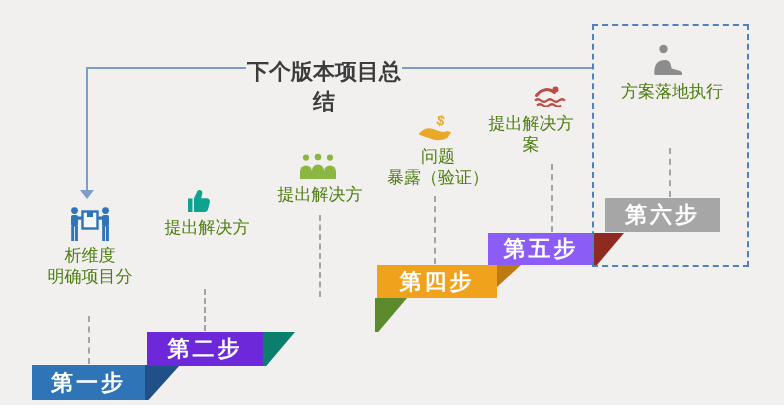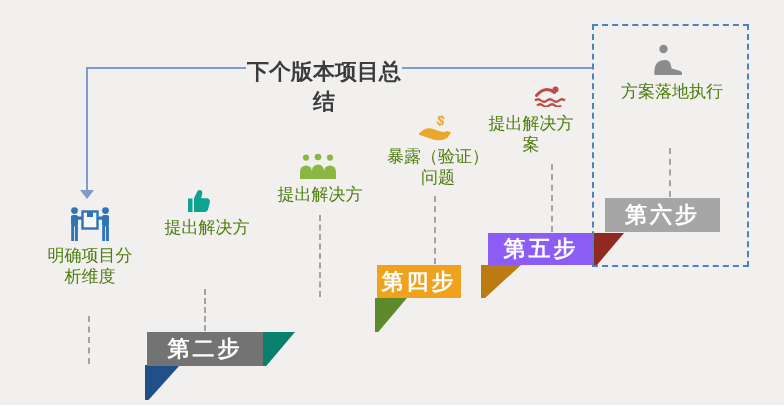--- a/index.html
+++ b/index.html
@@ -17,21 +17,21 @@
   
   .hbox{position:absolute;left:592px;top:24px;width:153px;height:239px;border:2px dashed;z-index:6;}
 
   
   .bar{position:absolute;display:flex;align-items:center;justify-content:center;
        color:#fff;font-weight:bold;font-size:22px;letter-spacing:3px;z-index:2;}
   .tail{position:absolute;clip-path:polygon(0 0,100% 0,10% 100%,0 100%);z-index:1;}
   .bar1{left:32px;top:365px;width:113px;height:35px;}  .tail1{left:145px;top:365px;width:35px;height:35px;}
   .bar2{left:147px;top:332px;width:116px;height:34px;} .tail2{left:263px;top:332px;width:32px;height:34px;}
   .bar3{left:262px;top:298px;width:113px;height:34px;} .tail3{left:375px;top:298px;width:32px;height:34px;}
-  .bar4{left:377px;top:265px;width:84px;height:33px;} .tail4{left:481px;top:265px;width:40px;height:33px;}
+  .bar4{left:377px;top:265px;width:120px;height:33px;} .tail4{left:481px;top:265px;width:40px;height:33px;}
   .bar5{left:488px;top:233px;width:106px;height:32px;} .tail5{left:594px;top:233px;width:30px;height:32px;}
   .bar6{left:605px;top:198px;width:115px;height:34px;}
 
   
   .dash{position:absolute;width:0;border-left:2px dashed;}
   .dash1{left:88px;top:316px;height:48px;}
   .dash2{left:204px;top:289px;height:42px;}
   .dash3{left:319px;top:215px;height:82px;}
   .dash4{left:434px;top:196px;height:68px;}
   .dash5{left:551px;top:164px;height:68px;}
@@ -83,36 +83,39 @@
         <rect x="34" y="9" width="7" height="11.5" rx="2"></rect>
         <rect x="34.2" y="20" width="2.9" height="15"></rect>
         <rect x="38" y="20" width="2.9" height="15"></rect>
         <rect x="28.5" y="10.5" width="6.5" height="3.2"></rect>
         <rect x="14.5" y="5.5" width="15" height="17" fill="#f7f7f6" stroke="currentColor" stroke-width="2.4"></rect>
         <rect x="19" y="5.5" width="6" height="5.5" fill="currentColor"></rect>
       </g>
     </svg>
   </div>
   <div class="task task1">
+    <span>析维度</span>
     <span>明确项目分</span>
-    <span>析维度</span>
   </div>
   <div class="dash dash1" style="border-color: rgb(163, 163, 163);"></div>
+  <div class="bar bar1" style="background: rgb(46, 116, 182);">
+    <span>第一步</span>
+  </div>
   <div class="tail tail1" style="background: rgb(33, 80, 137);"></div>
 
   <div class="icon icon2" style="color: rgb(13, 163, 144);">
     <svg width="28" height="28" viewBox="0 0 28 28">
       <path fill="currentColor" d="M2 12.5 h4.5 V26 H2 z M8 26 h10.8 c1.5 0 2.8-1 3.2-2.4 l1.9-7.2 c.55-2.1-1-4.1-3.2-4.1 h-5.5 l1.1-4.8 c.4-1.8-.9-3.5-2.7-3.5 -.85 0-1.65.4-2.1 1.1 L8 12.2 z"></path>
     </svg>
   </div>
   <div class="task task2">
     <span>提出解决方</span>
   </div>
   <div class="dash dash2" style="border-color: rgb(163, 163, 163);"></div>
-  <div class="bar bar2" style="background: #737373;">
+  <div class="bar bar2" style="background: #6d28d9;">
     <span>第二步</span>
   </div>
   <div class="tail tail2" style="background: rgb(11, 127, 110);"></div>
 
   <div class="icon icon3" style="color: rgb(140, 182, 67);">
     <svg width="38" height="26" viewBox="0 0 38 26">
       <g fill="currentColor">
         <circle cx="7" cy="4.6" r="3.1"></circle>
           <circle cx="19" cy="4" r="3.3"></circle>
           <circle cx="31" cy="4.6" r="3.1"></circle>
@@ -130,22 +133,22 @@
 
   <div class="icon icon4" style="color: rgb(233, 168, 42);">
     <svg width="34" height="28" viewBox="0 0 34 28">
       <g fill="currentColor">
         <text x="19" y="12" font-size="14" font-weight="bold" font-family="Liberation Sans, sans-serif" transform="rotate(14 21 7)">$</text>
         <path d="M1 20.5 q7-7.5 14-4.5 l7.5 2.6 q3.5 1.2 6.5-.6 l4 1.2 -3.5 5.5 q-7.5 4.5-16.5 1 l-12-4 z"></path>
       </g>
     </svg>
   </div>
   <div class="task task4">
+    <span>问题</span>
     <span>暴露（验证）</span>
-    <span>问题</span>
   </div>
   <div class="dash dash4" style="border-color: rgb(163, 163, 163);"></div>
   <div class="bar bar4" style="background: rgb(240, 162, 28);">
     <span>第四步</span>
   </div>
   <div class="tail tail4" style="background: rgb(188, 123, 18);"></div>
 
   <div class="icon icon5" style="color: rgb(188, 75, 69);">
     <svg width="34" height="22" viewBox="0 0 34 22">
       <circle cx="22.5" cy="4.5" r="3" fill="currentColor"></circle>

